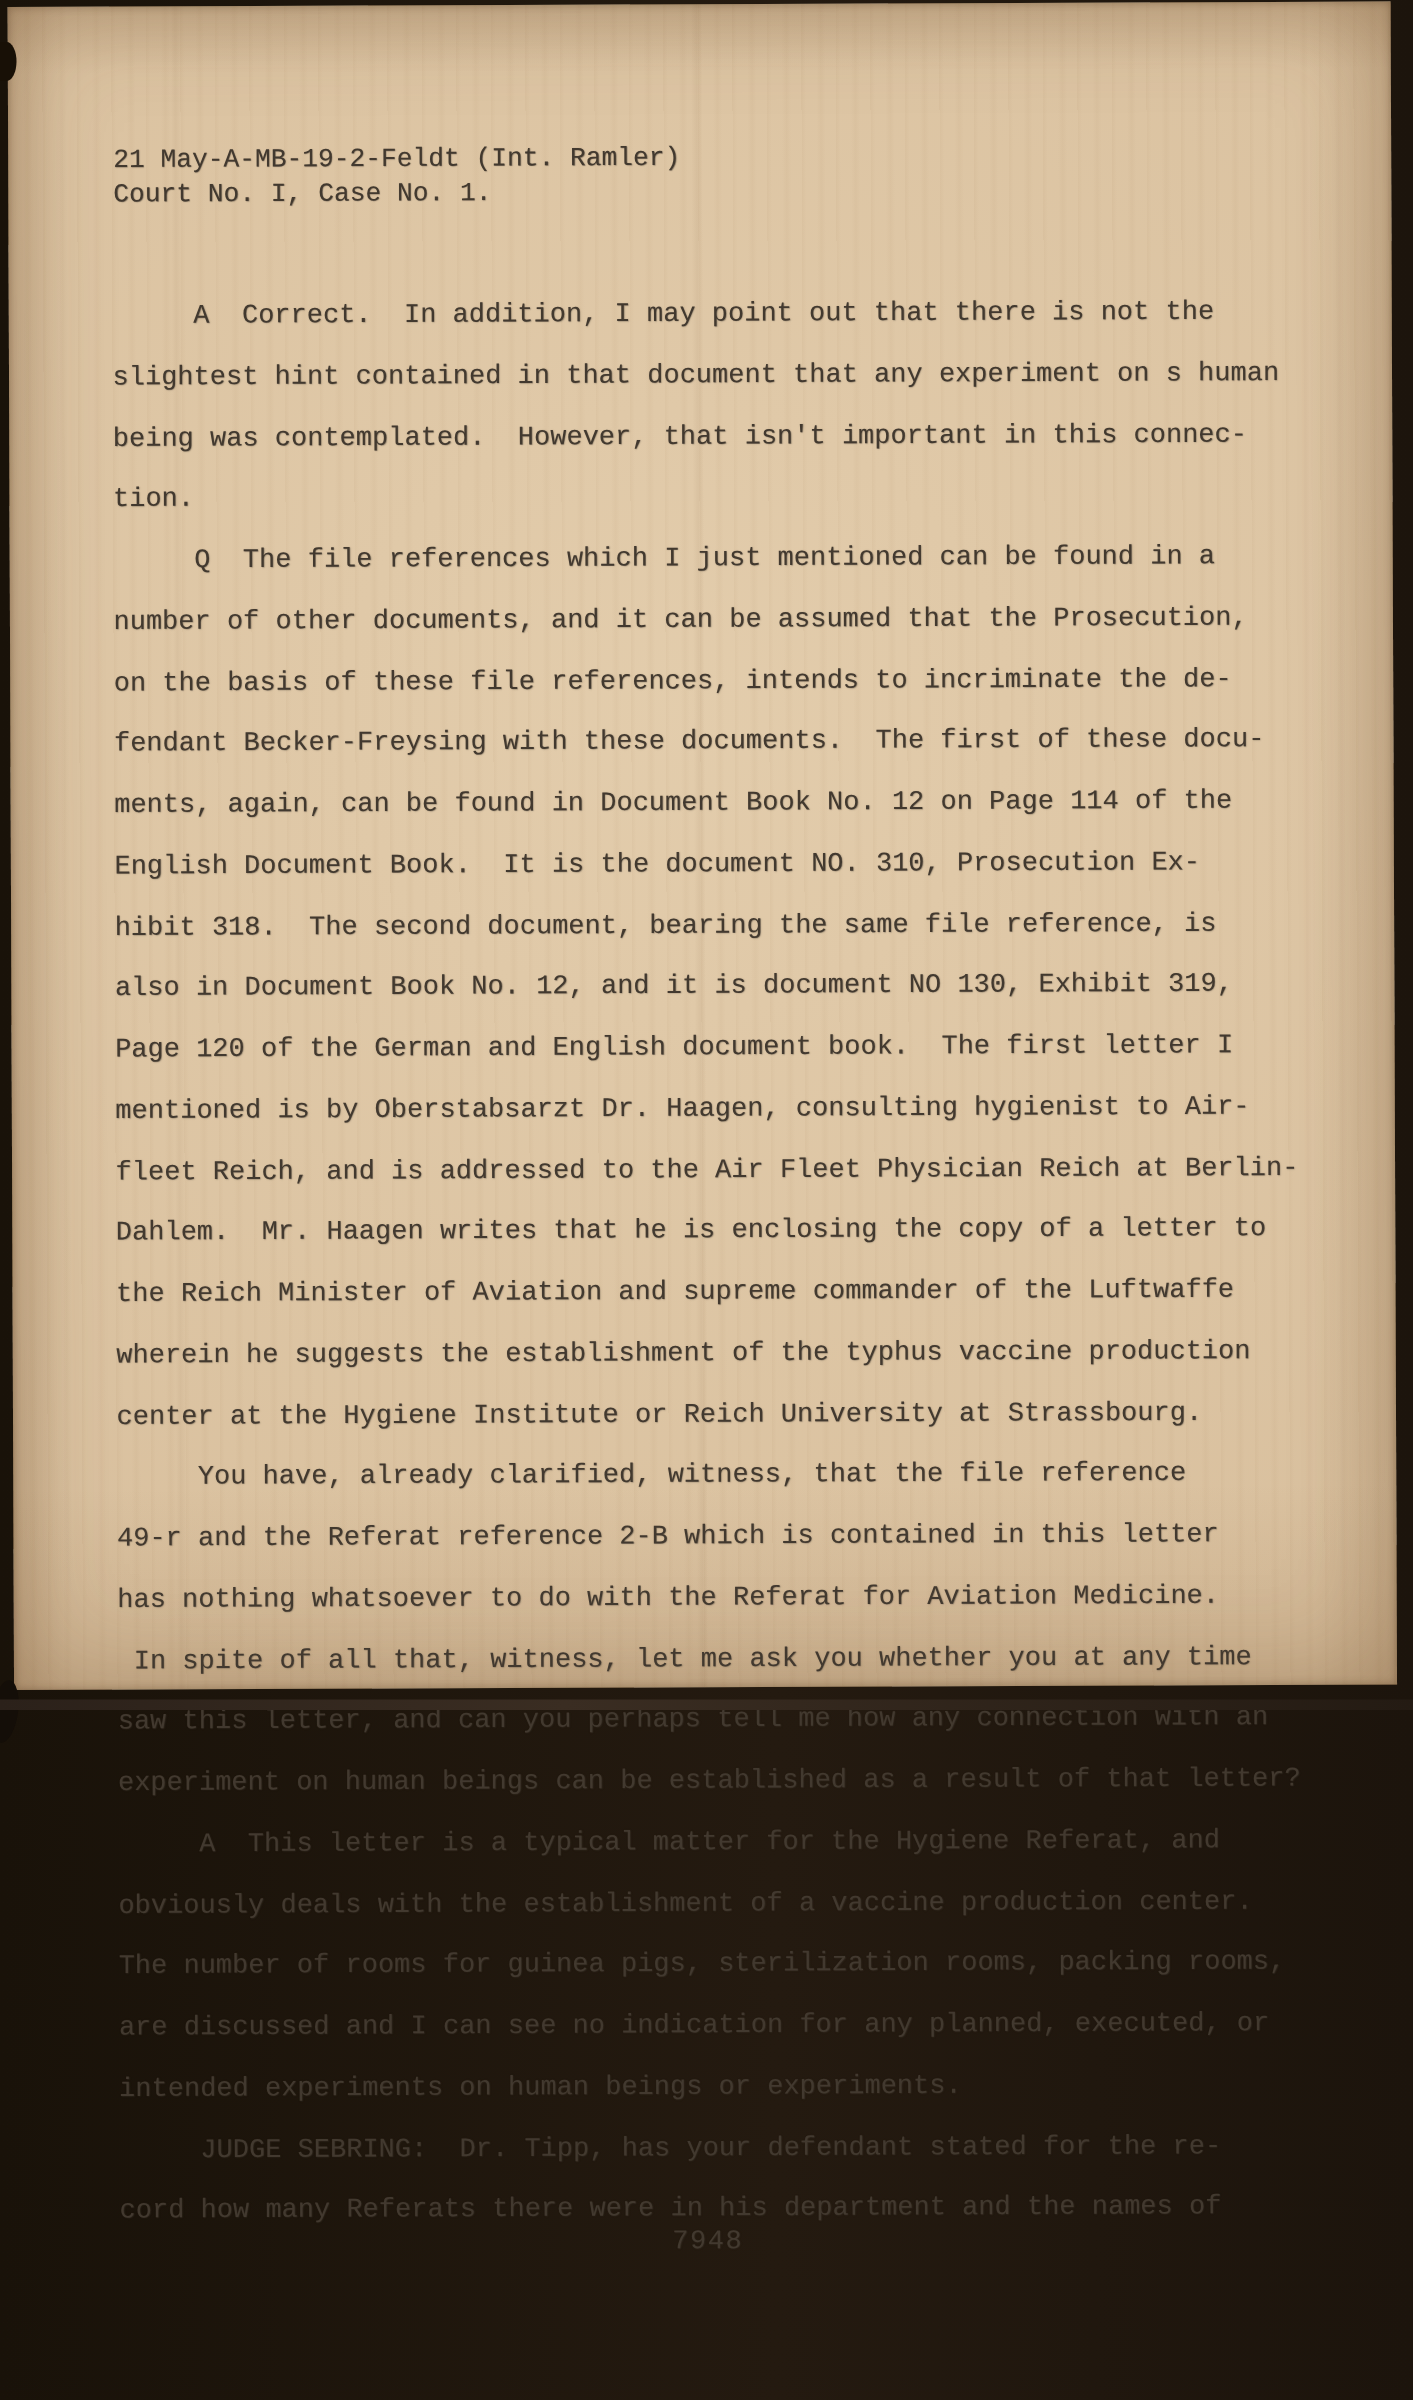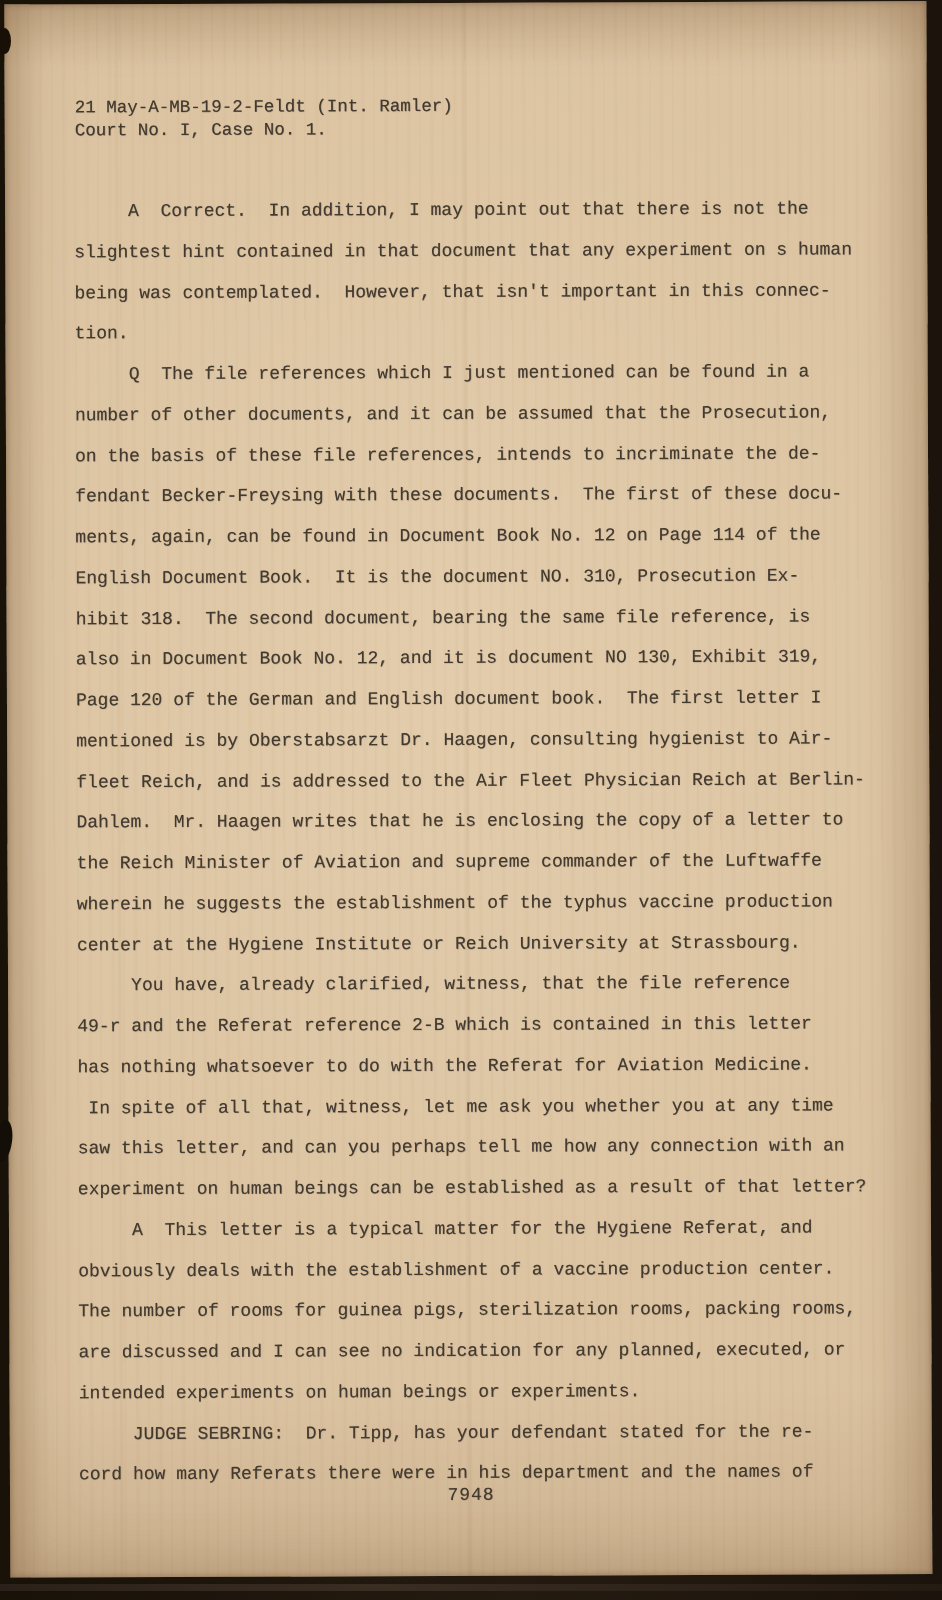--- a/index.html
+++ b/index.html
@@ -3,21 +3,21 @@
 <meta charset="utf-8">
 <title>Scanned transcript page</title>
 <style>
   html, body {
     margin: 0; padding: 0;
     width: 942px; height: 1600px;
     overflow: hidden;
     background: linear-gradient(90deg, #191209 0%, #241a10 55%, #1c140c 100%);
     font-family: "Liberation Mono", "DejaVu Sans Mono", monospace;
   }
-  .scan-stage { position: relative; width: 942px; height: 1591px; }
+  .scan-stage { position: relative; width: 942px; height: 1140px; }
   .paper {
     position: absolute;
     left: 7px; top: 3px; right: 13px; bottom: 15px;
     background-color: #d9c09e;
     background-image:
       linear-gradient(180deg, rgba(125,88,52,0.16) 0%, rgba(125,88,52,0) 4%, rgba(125,88,52,0) 88%, rgba(125,88,52,0.14) 100%),
       linear-gradient(90deg, rgba(125,88,52,0.18) 0%, rgba(125,88,52,0) 4%, rgba(125,88,52,0) 94%, rgba(125,88,52,0.14) 100%),
       linear-gradient(90deg, rgba(0,0,0,0) 49.4%, rgba(120,85,50,0.07) 49.8%, rgba(0,0,0,0) 50.2%),
       linear-gradient(90deg, rgba(0,0,0,0) 11.8%, rgba(120,85,50,0.06) 12.1%, rgba(0,0,0,0) 12.5%),
       repeating-linear-gradient(90deg,

